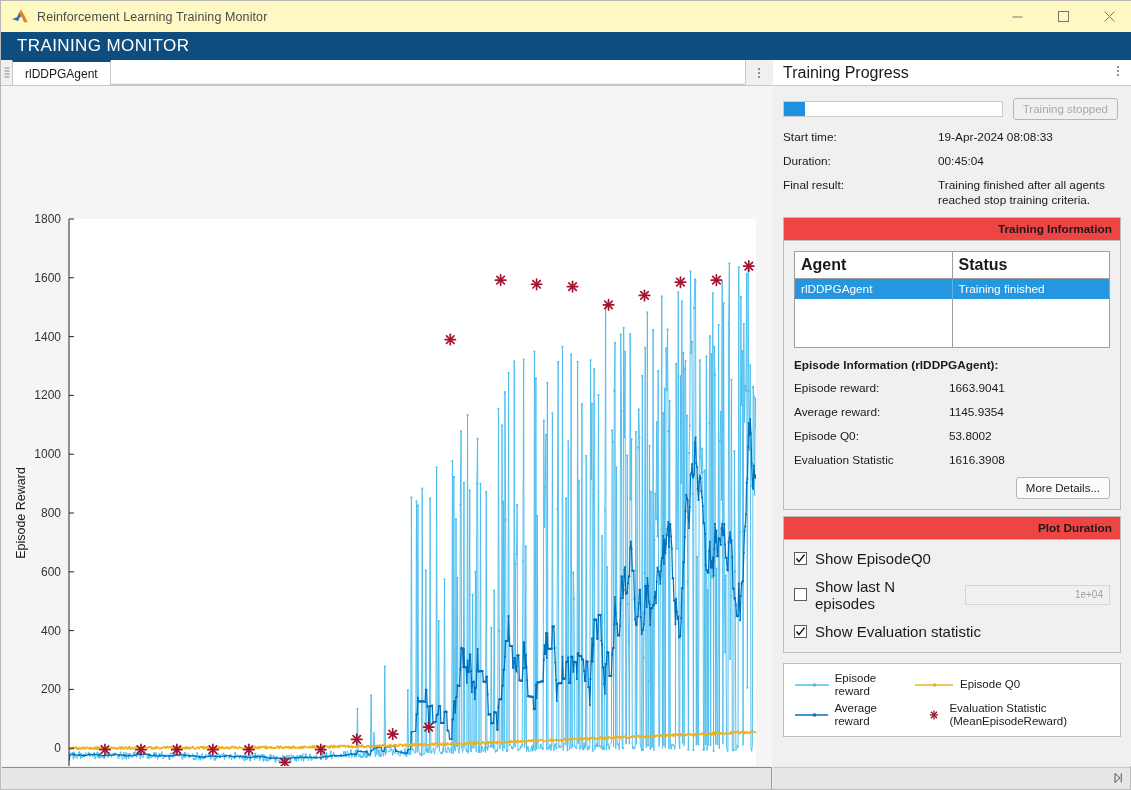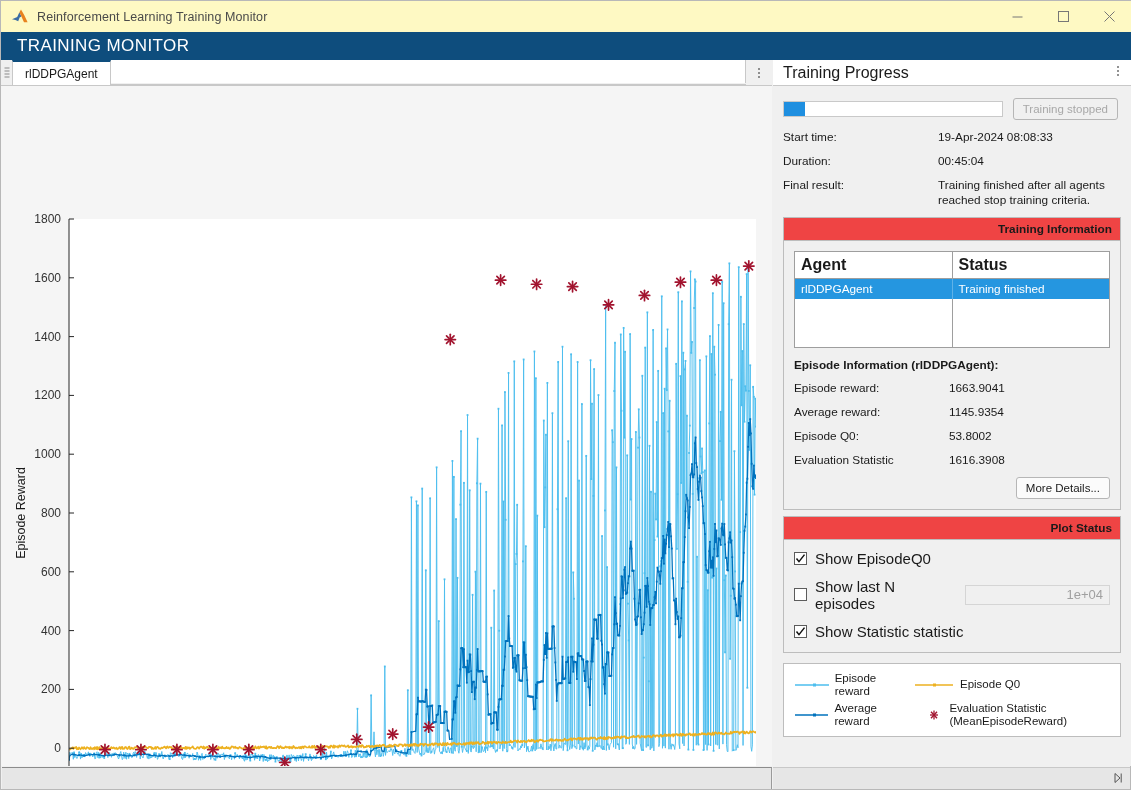--- a/index.html
+++ b/index.html
@@ -150,21 +150,21 @@
 
   .opt-row { display: flex; align-items: center; gap: 8px; margin-bottom: 11px; }
   .cb {
     width: 13px; height: 13px; border: 1px solid #5c5c5c; background: #fff;
     display: flex; align-items: center; justify-content: center; flex: none;
   }
   .cb svg { display: block; }
   .opt-label { font-size: 15px; color: #1a1a1a; }
   .nfield {
     margin-left: auto; width: 148px; height: 20px; border: 1px solid #d5d5d5;
-    background: #f0f0f0; font-size: 13px; color: #a0a0a0;
+    background: #f0f0f0; font-size: 10px; color: #a0a0a0;
     display: flex; align-items: center; justify-content: flex-end; padding-right: 6px;
   }
 
   .legendbox {
     border: 1px solid #bdbdbd; background: #fff; margin-top: 10px;
     padding: 8px 10px; display: grid; grid-template-columns: 110px 1fr;
     gap: 4px 10px; align-items: center;
   }
   .lg-item { display: flex; align-items: center; gap: 6px; }
   .lg-text { font-size: 11.5px; color: #1a1a1a; line-height: 13px; }
@@ -1385,21 +1385,21 @@
             <div class="v">1616.3908</div>
           </div>
 
           <div class="more-row">
             <div class="btn btn-enabled">More Details...</div>
           </div>
         </div>
       </div>
 
       <div class="group">
-        <div class="group-title">Plot Status</div>
+        <div class="group-title">Plot Duration</div>
         <div class="group-inner">
 
           <div class="opt-row">
             <span class="cb">
               <svg width="11" height="11" viewBox="0 0 11 11">
                   <path d="M1.5 5.5 L4 8.6 L9.5 1.6" fill="none" stroke="#111" stroke-width="1.5"></path>
                 </svg>
             </span>
             <span class="opt-label">Show EpisodeQ0</span>
           </div>
@@ -1409,21 +1409,21 @@
             <span class="opt-label">Show last N episodes</span>
             <span class="nfield">1e+04</span>
           </div>
 
           <div class="opt-row" style="margin-bottom:2px">
             <span class="cb">
               <svg width="11" height="11" viewBox="0 0 11 11">
                   <path d="M1.5 5.5 L4 8.6 L9.5 1.6" fill="none" stroke="#111" stroke-width="1.5"></path>
                 </svg>
             </span>
-            <span class="opt-label">Show Statistic statistic</span>
+            <span class="opt-label">Show Evaluation statistic</span>
           </div>
         </div>
       </div>
 
       <div class="legendbox">
         <div class="lg-item">
           <svg width="40" height="10">
             <line x1="1" y1="5" x2="39" y2="5" stroke="#4DBEEE" stroke-width="1.6"></line>
             <rect x="19" y="3.5" width="3" height="3" fill="#4DBEEE"></rect>
           </svg>

